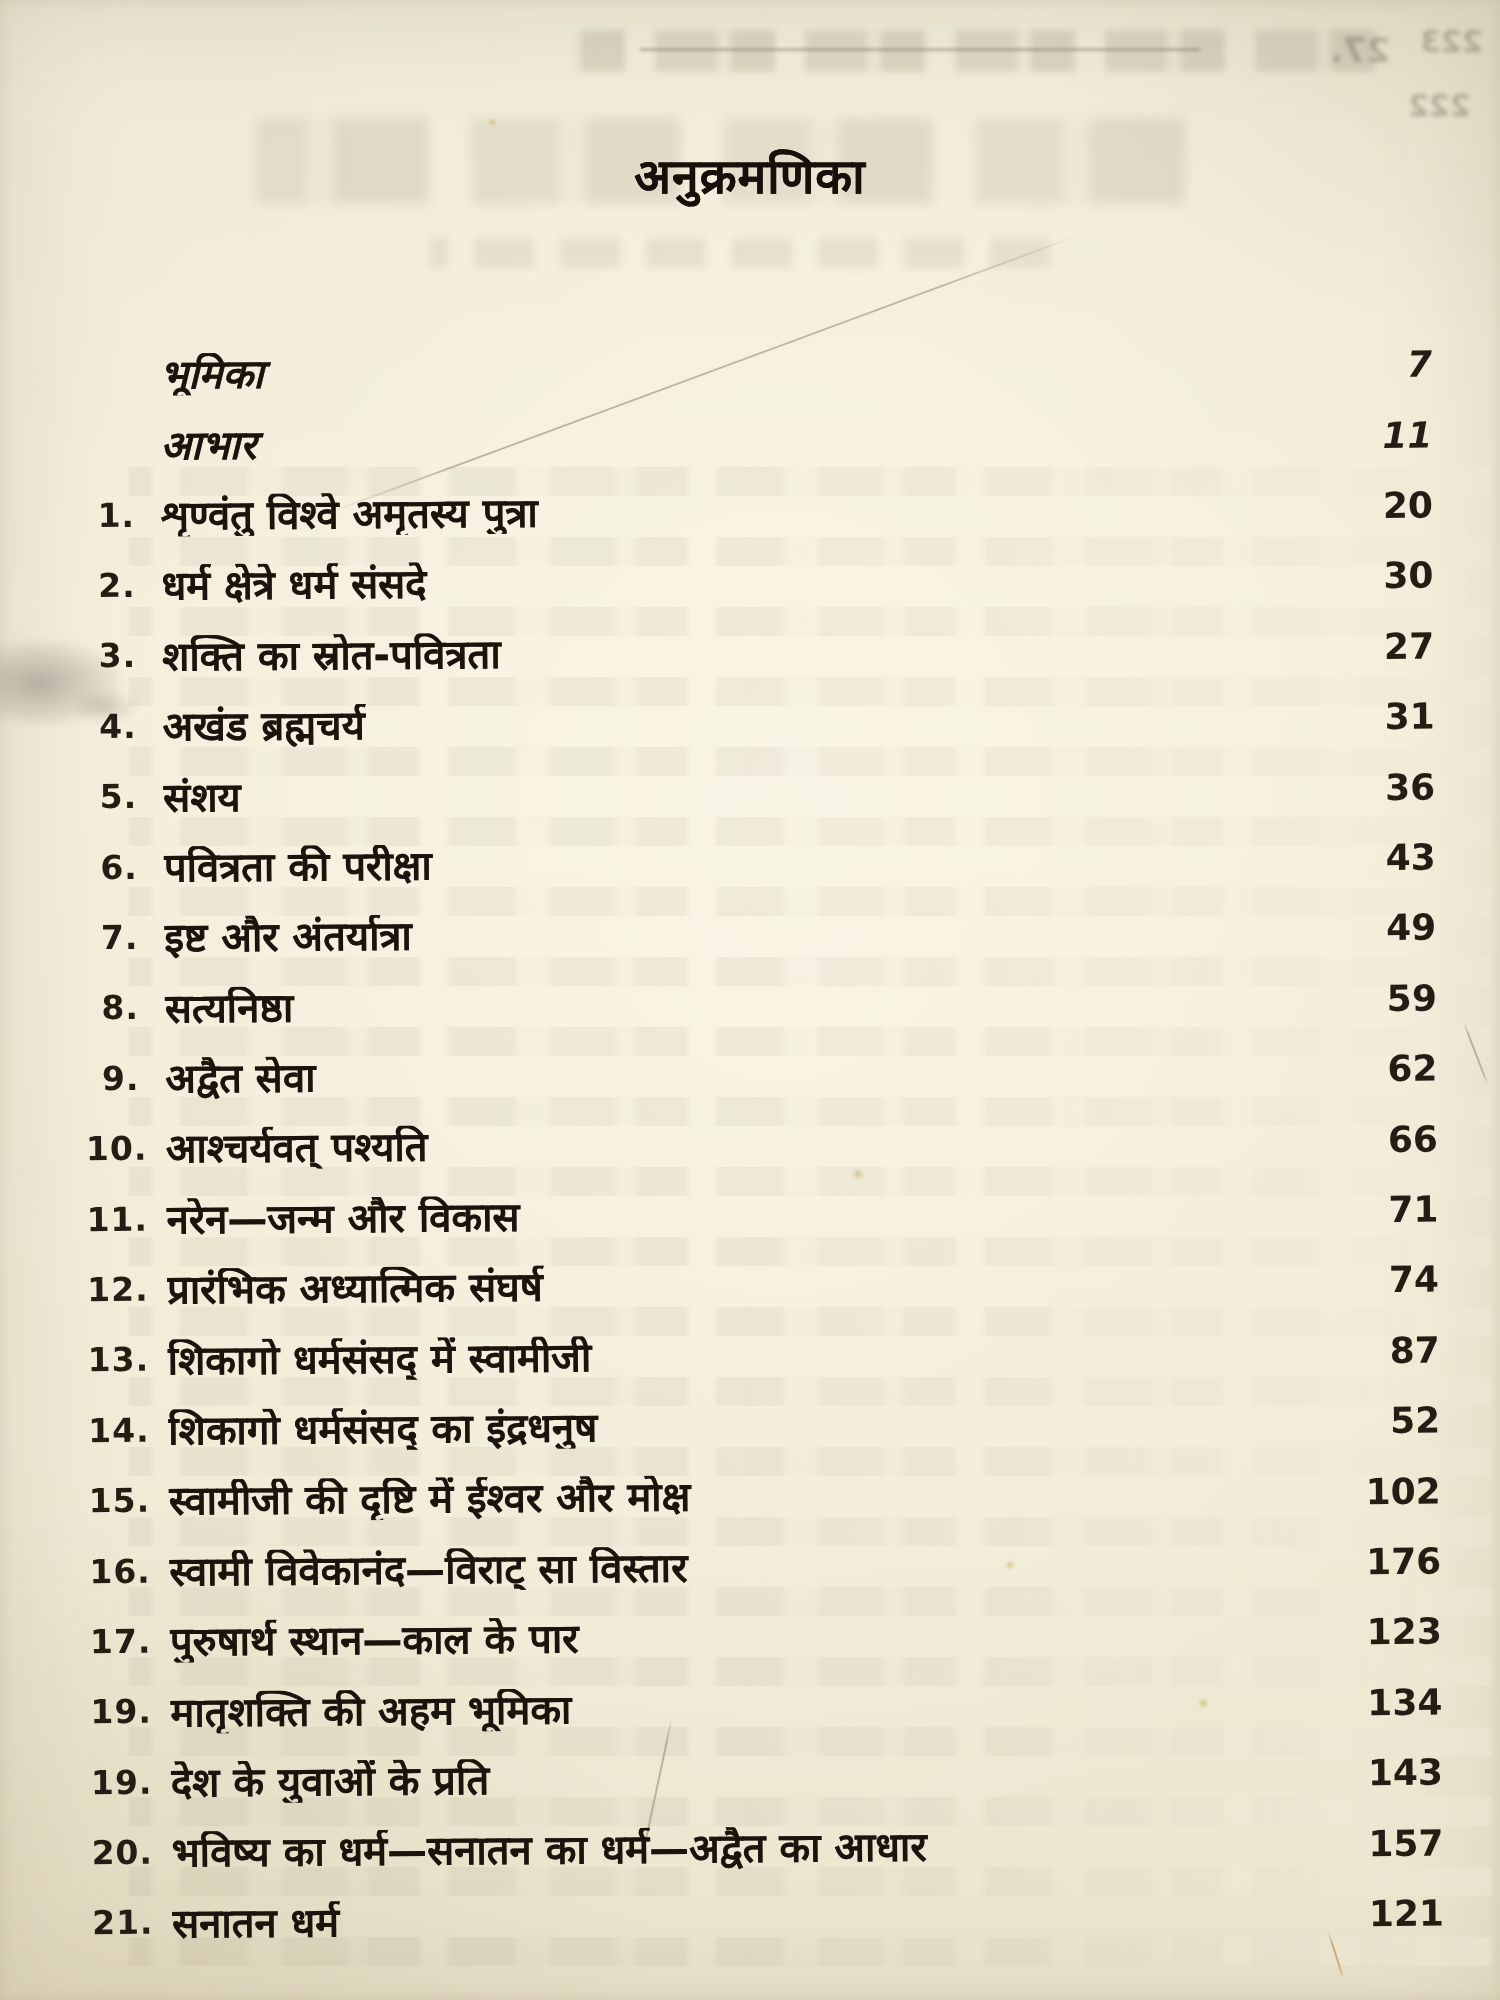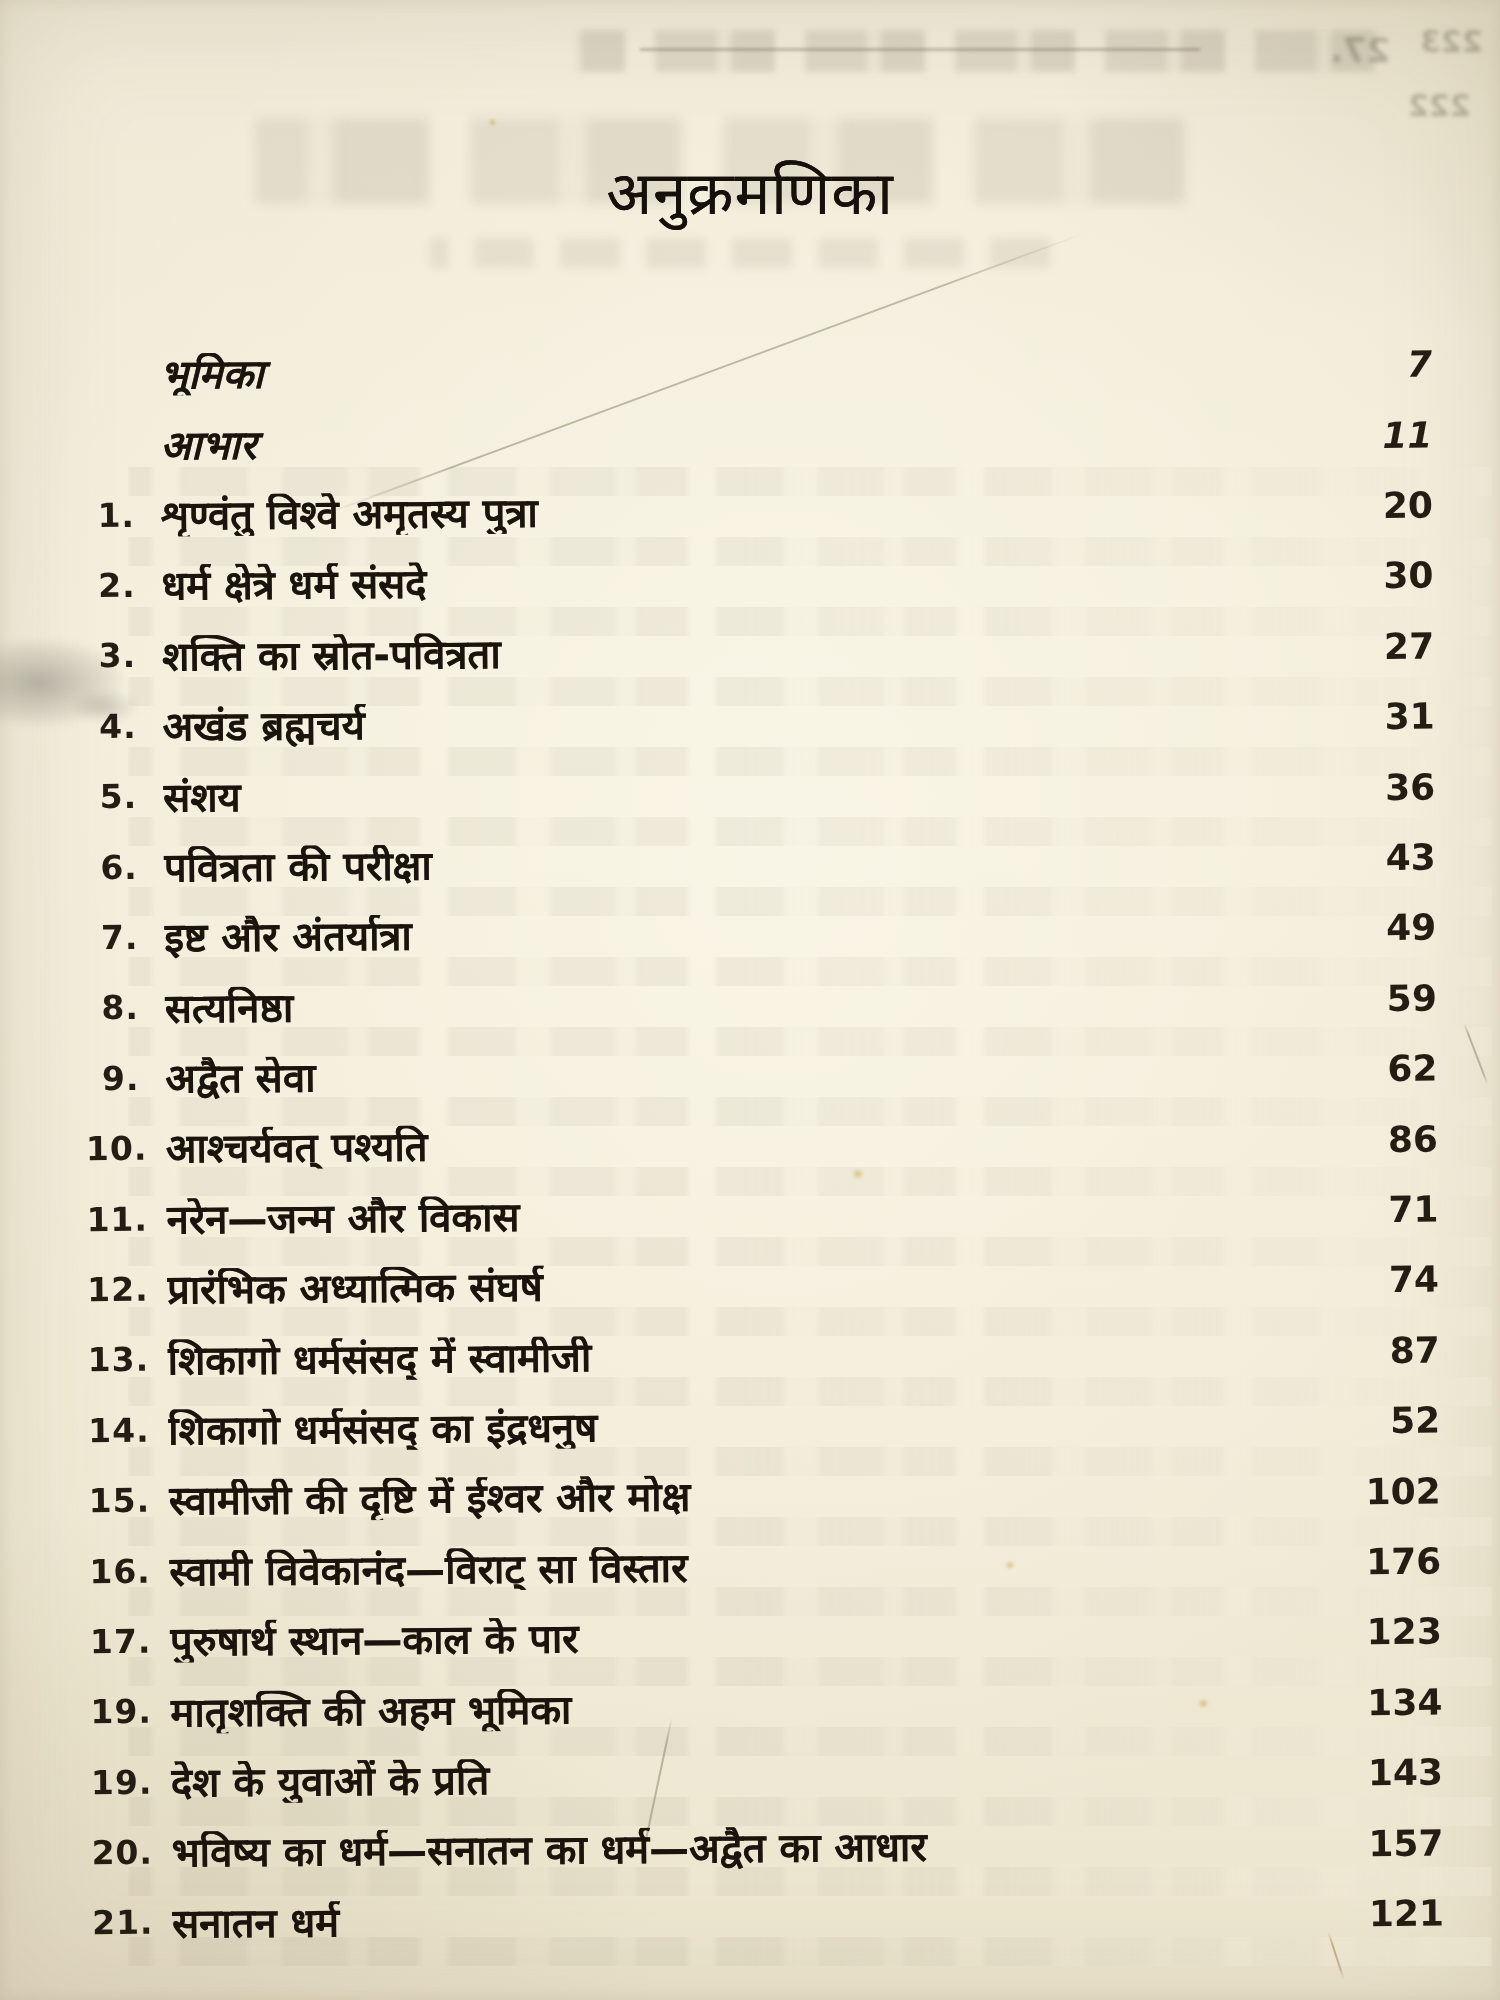--- a/index.html
+++ b/index.html
@@ -79,22 +79,22 @@
   .scratch3{left:672px;top:1716px;width:150px;transform:rotate(102deg);}
   .scratch4{left:1328px;top:1930px;width:50px;transform:rotate(72deg);background:linear-gradient(90deg,rgba(170,130,70,0),rgba(170,130,70,.6) 30%,rgba(170,130,70,.5) 80%,rgba(170,130,70,0));}
   .fox{position:absolute;border-radius:50%;filter:blur(1px);background:radial-gradient(circle,rgba(196,160,60,.55),rgba(196,160,60,0) 70%);}
   .fox1{left:852px;top:1168px;width:12px;height:12px;}
   .fox2{left:1005px;top:1560px;width:10px;height:10px;}
   .fox3{left:488px;top:118px;width:9px;height:9px;}
   .fox4{left:1198px;top:1698px;width:11px;height:11px;}
 
   
   .title{
-    position:absolute;top:138px;left:0;right:0;margin:12px;
-    text-align:center;font-size:60px;font-weight:400;
+    position:absolute;top:138px;left:0;right:0;margin:4px;
+    text-align:center;font-size:48px;font-weight:700;
     letter-spacing:1px;color:#15100a;
     text-shadow:0 0 .6px #15100a;
   }
   .toc{
     position:absolute;left:0;right:0;top:335px;
     transform:rotate(-.45deg);
   }
   .row{
     display:flex;align-items:center;height:70.4px;
     padding:0 62px 0 86px;
@@ -197,21 +197,21 @@
       <span class="pg">59</span>
     </div>
     <div class="row">
       <span class="num">9.</span>
       <span class="ttl">अद्वैत सेवा</span>
       <span class="pg">62</span>
     </div>
     <div class="row">
       <span class="num">10.</span>
       <span class="ttl">आश्चर्यवत् पश्यति</span>
-      <span class="pg">86</span>
+      <span class="pg">66</span>
     </div>
     <div class="row">
       <span class="num">11.</span>
       <span class="ttl">नरेन—जन्म और विकास</span>
       <span class="pg">71</span>
     </div>
     <div class="row">
       <span class="num">12.</span>
       <span class="ttl">प्रारंभिक अध्यात्मिक संघर्ष</span>
       <span class="pg">74</span>

